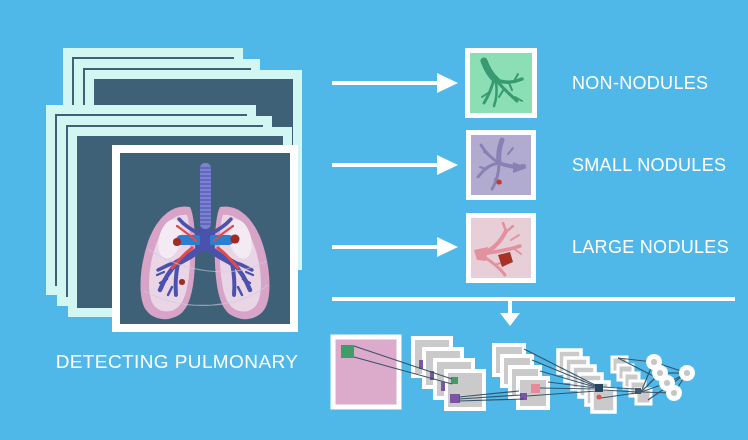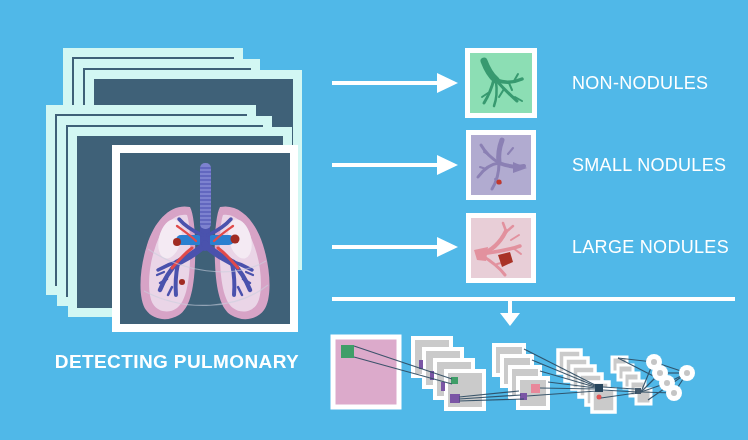--- a/index.html
+++ b/index.html
@@ -11,21 +11,21 @@
   
   .frame{
     position:absolute;box-sizing:border-box;
     background:#3f6178;border:9px solid #d2f7f3;
   }
   .frame.front{border:8px solid #ffffff;}
   .frame.front svg{display:block;width:100%;height:100%;}
   
   .title{
     position:absolute;left:27px;top:351px;width:300px;
-    color:#ffffff;font-size:19px;font-weight:700;line-height:22px;
+    color:#ffffff;font-size:19px;font-weight:400;line-height:22px;
     text-align:center;letter-spacing:.4px;
   }
   
   .h-arrow{position:absolute;left:332px;width:105px;height:4px;background:#ffffff;}
   .h-arrow::after{
     content:"";position:absolute;right:-21px;top:-8px;
     border-left:21px solid #ffffff;border-top:10px solid transparent;border-bottom:10px solid transparent;
   }
   .sep-line{position:absolute;left:332px;top:297px;width:403px;height:4px;background:#ffffff;}
   .v-arrow-stem{position:absolute;left:508px;top:301px;width:4px;height:12px;background:#ffffff;}

